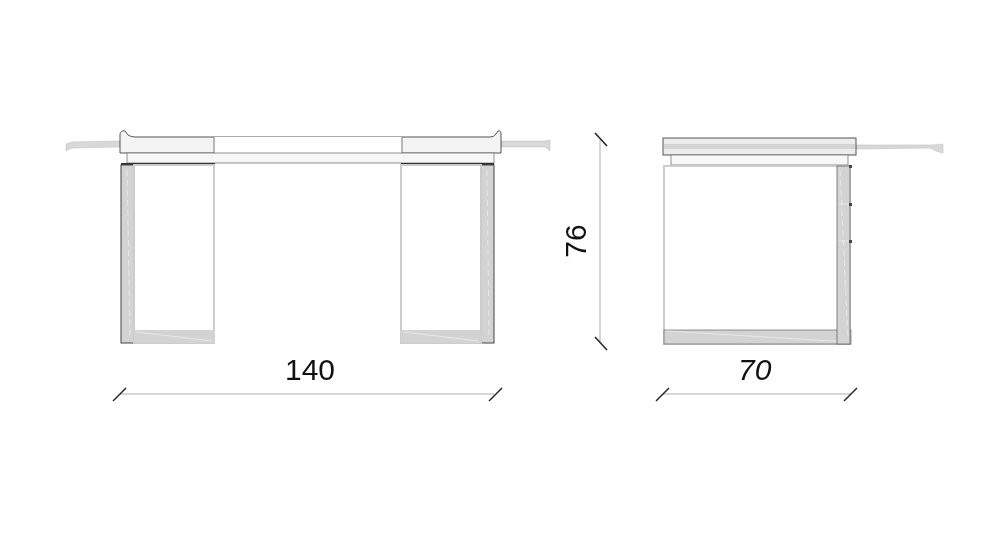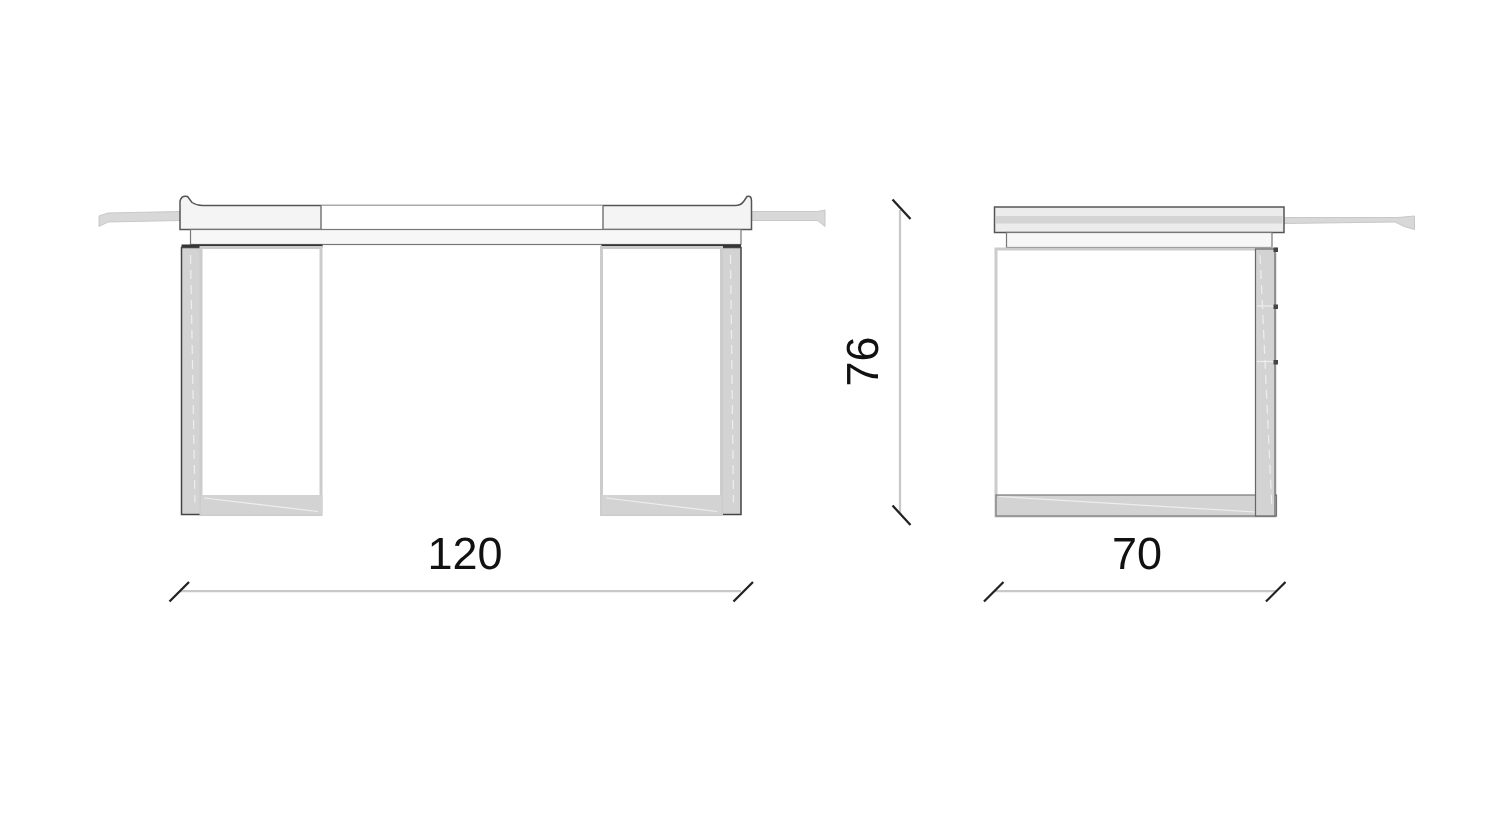--- a/index.html
+++ b/index.html
@@ -7,21 +7,21 @@
   #canvas { position: absolute; left: 0; top: 0; width: 1000px; height: 550px; }
   .dim-label {
     position: absolute;
     font-family: "Liberation Sans", "DejaVu Sans", sans-serif;
     font-size: 30px;
     color: #111111;
     line-height: 1;
     white-space: nowrap;
   }
   #label-width { left: 280px; top: 355px; width: 60px; text-align: center; }
-  #label-depth { left: 738px; top: 355px; width: 40px; text-align: center; }
+  #label-depth { left: 738px; top: 355px; width: 40px; text-align: left; font-style: italic; }
   #label-height { left: 556px; top: 226px; width: 40px; text-align: center; transform: rotate(-90deg); transform-origin: center center; }
 </style>
 </head>
 <body>
 
 <div id="canvas">
   <svg width="1000" height="550" viewBox="0 0 1000 550" xmlns="http://www.w3.org/2000/svg">
 
     <g>
 
@@ -89,16 +89,16 @@
       <rect x="849" y="240" width="3" height="3" fill="#444"></rect>
 
       <g>
         <line x1="663" y1="394" x2="851" y2="394" stroke="#c8c8c8" stroke-width="1.5"></line>
         <line x1="656" y1="401" x2="669" y2="388" stroke="#222" stroke-width="1.5"></line>
         <line x1="844" y1="401" x2="857" y2="388" stroke="#222" stroke-width="1.5"></line>
       </g>
     </g>
   </svg>
 
-  <div id="label-width" class="dim-label">120</div>
+  <div id="label-width" class="dim-label">140</div>
   <div id="label-height" class="dim-label">76</div>
   <div id="label-depth" class="dim-label">70</div>
 </div>
 
 </body></html>

